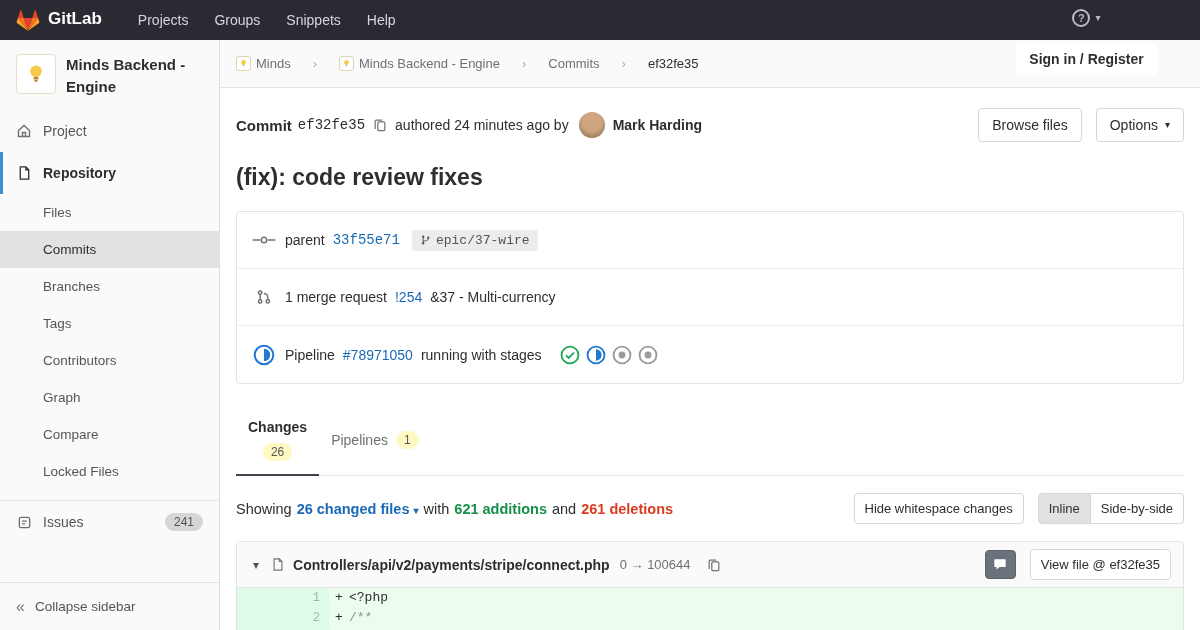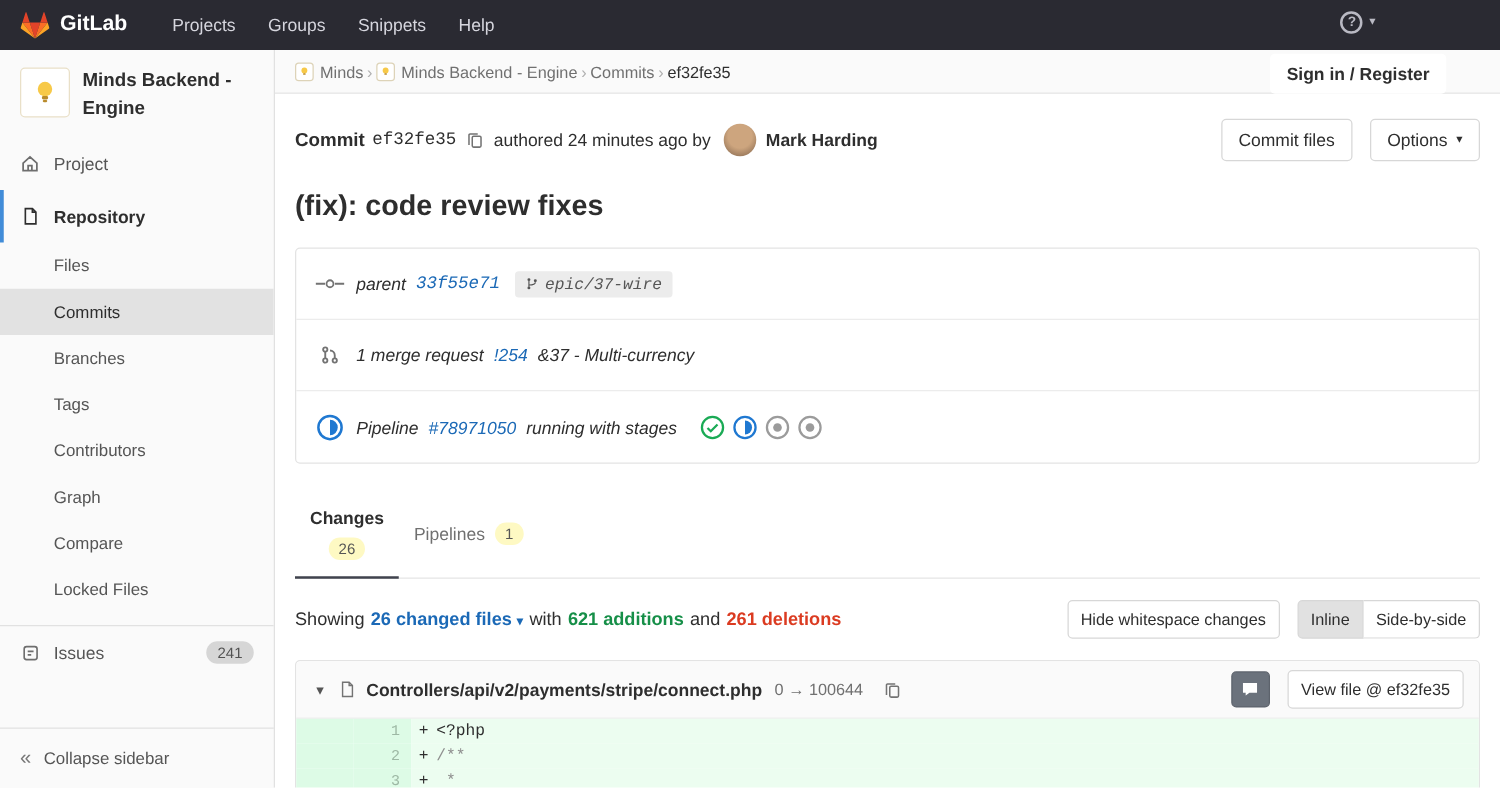--- a/index.html
+++ b/index.html
@@ -35,41 +35,41 @@
   .icon16 { width:16px; display:flex; justify-content:center; flex:none; }
   .sub-item { display:flex; align-items:center; height:37px; padding-left:43px; color:#555; font-size:13.5px; }
   .sub-item.active { background:#e2e2e2; color:#2e2e2e; }
   .issues-item { border-top:1px solid #e1e1e1; margin-top:10px; height:44px; display:flex; align-items:center; gap:11px; padding:0 16px; color:#555; }
   .badge-pill { margin-left:auto; background:#d6d6d6; color:#525252; border-radius:10px; font-size:12px; padding:2px 9px; }
   .collapse-item { border-top:1px solid #e1e1e1; height:48px; display:flex; align-items:center; gap:10px; padding:0 16px; color:#555; font-size:13.5px; }
   .collapse-glyph { font-size:16px; color:#777; }
 
   
   .main { margin-left:220px; padding-top:40px; }
-  .breadcrumbs { height:35px; background:#fafafa; border-bottom:1px solid #e5e5e5; display:flex; align-items:center; padding:0 16px; gap:3px; font-size:13px; color:#707070; }
+  .breadcrumbs { height:48px; background:#fafafa; border-bottom:1px solid #e5e5e5; display:flex; align-items:center; padding:0 16px; gap:22px; font-size:13px; color:#707070; }
   .crumb { display:flex; align-items:center; gap:5px; color:#707070; }
   .crumb-avatar { width:15px; height:15px; border-radius:3px; background:#fff; border:1px solid #ddd3b8; display:flex; align-items:center; justify-content:center; }
   .crumb-sep { color:#b0b0b0; }
   .crumb.current { color:#2e2e2e; }
   .content { padding:0 16px; }
 
   .commit-meta { display:flex; align-items:center; padding-top:20px; }
   .commit-label { font-weight:700; font-size:15px; }
   .commit-sha { margin-left:6px; font-size:14px; }
   .icon-btn { background:none; border:none; display:flex; align-items:center; padding:2px; margin:0 6px; }
   .author-avatar { width:26px; height:26px; border-radius:50%; background:radial-gradient(circle at 50% 38%, #cda57e 0 46%, #7d6048 100%); margin:0 8px 0 10px; flex:none; }
   .author-name { font-weight:700; }
   .meta-actions { margin-left:auto; display:flex; gap:14px; }
   .btn { background:#fff; border:1px solid #d7d7d7; border-radius:4px; padding:8px 13px; font-size:14px; color:#2e2e2e; font-family:"Liberation Sans",sans-serif; display:inline-flex; align-items:center; gap:7px; }
   .btn-sm { padding:7px 10px; font-size:13px; }
 
   .commit-title { font-size:23px; font-weight:700; margin:22px 0 20px; color:#2e2e2e; }
 
   .info-box { border:1px solid #e3e3e3; border-radius:4px; background:#fff; }
-  .info-row { display:flex; align-items:center; gap:8px; padding:0 14px; height:57px; border-bottom:1px solid #ececec;font-style:italic; }
+  .info-row { display:flex; align-items:center; gap:8px; padding:0 14px; height:57px; border-bottom:1px solid #ececec; }
   .info-row:last-child { border-bottom:none; }
   .row-icon { width:26px; display:flex; justify-content:center; flex:none; }
   .link { color:#1b69b6; }
   .branch-pill { display:inline-flex; align-items:center; gap:5px; background:#ececec; border-radius:3px; padding:3px 8px; font-size:13px; color:#555; margin-left:4px; }
   .stage-icons { display:flex; gap:6px; align-items:center; margin-left:10px; }
   .stage-icons svg { display:block; }
 
   .tabs { display:flex; border-bottom:1px solid #e5e5e5; margin-top:22px; padding-left:0; }
   .tab { padding:13px 12px; display:flex; gap:8px; align-items:center; color:#707070; border-bottom:2px solid transparent; margin-bottom:-1px; }
   .tab.active { color:#2e2e2e; font-weight:600; border-bottom-color:#40434e;flex-direction:column; }
@@ -237,21 +237,21 @@
           <svg width="14" height="14" viewBox="0 0 16 16">
               <rect x="5.5" y="4.5" width="8" height="10" rx="1.2" fill="none" stroke="#737373" stroke-width="1.4"></rect>
               <path d="M10.5 2.5h-7a1 1 0 0 0-1 1v9" fill="none" stroke="#737373" stroke-width="1.4"></path>
             </svg>
         </span>
       </button>
       <span data-interactable="false">authored 24 minutes ago by</span>
       <span class="author-avatar" data-interactable="true"></span>
       <a class="author-name" data-interactable="true">Mark Harding</a>
       <div class="meta-actions" data-interactable="false">
-        <button class="btn" data-interactable="true">Commit files</button>
+        <button class="btn" data-interactable="true">Browse files</button>
         <button class="btn" data-interactable="true">
           <span data-interactable="false">Options</span>
           <span class="caret" data-interactable="false">▾</span>
         </button>
       </div>
     </div>
 
     <h1 class="commit-title" data-interactable="false">(fix): code review fixes</h1>
 
     <div class="info-box" data-interactable="false">

